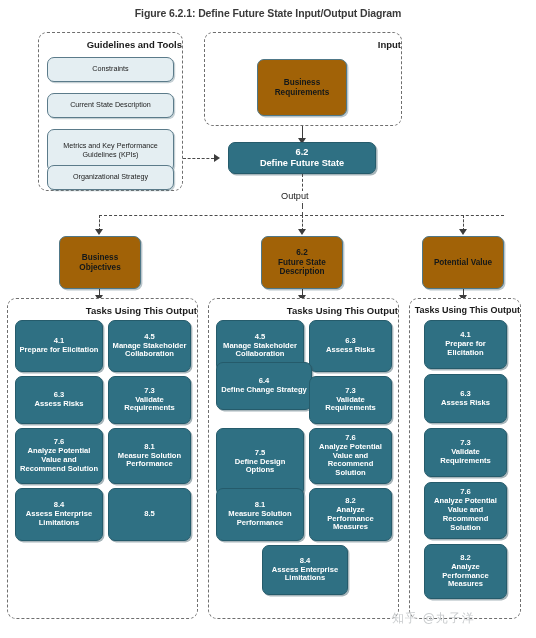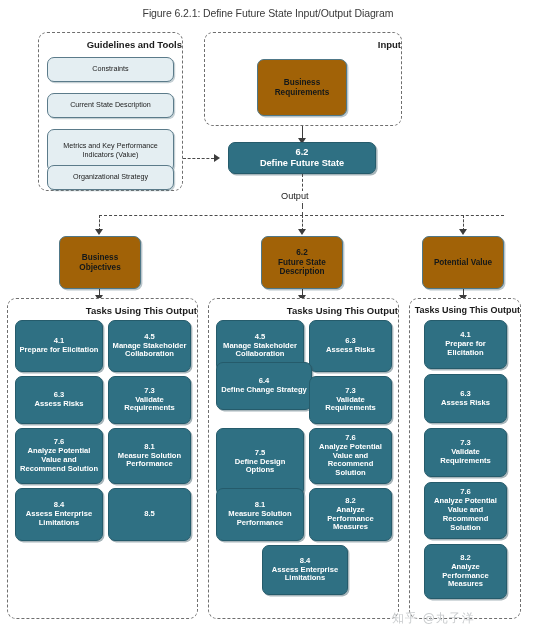--- a/index.html
+++ b/index.html
@@ -13,21 +13,21 @@
     font-family: "Liberation Sans", sans-serif;
     color: #231f20;
     overflow: hidden;
   }
 
   #figure-title {
     position: absolute;
     top: 7px; left: 0; width: 536px;
     text-align: center;
     font-size: 10.5px;
-    font-weight: normal;
+    font-weight: bold;
     color: #3a3a3a;
     letter-spacing: -0.1px;
   }
 
   
   .dashed-box {
     position: absolute;
     border: 1.3px dashed #6f6f6f;
     border-radius: 9px;
     background: #ffffff;
@@ -160,21 +160,21 @@
 
 <div class="node guide" style="left:47px; top:93px; width:127px; height:25px;">
   <span class="lines">
       <span class="nm">Current State Description</span>
     </span>
 </div>
 
 <div class="node guide" style="left:47px; top:129px; width:127px; height:43px;">
   <span class="lines">
     <span class="nm">Metrics and Key Performance</span>
-    <span class="nm">Indicators (Value)</span>
+    <span class="nm">Guidelines (KPIs)</span>
   </span>
 </div>
 
 <div class="node guide" style="left:47px; top:165px; width:127px; height:25px;">
   <span class="lines">
       <span class="nm">Organizational Strategy</span>
     </span>
 </div>
 
 <div class="dashed-box" style="left:204px; top:32px; width:198px; height:94px;">

